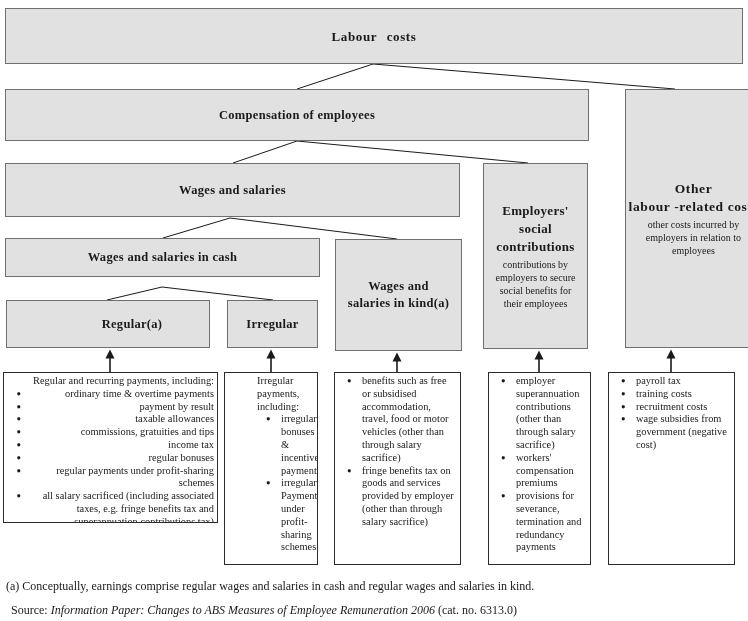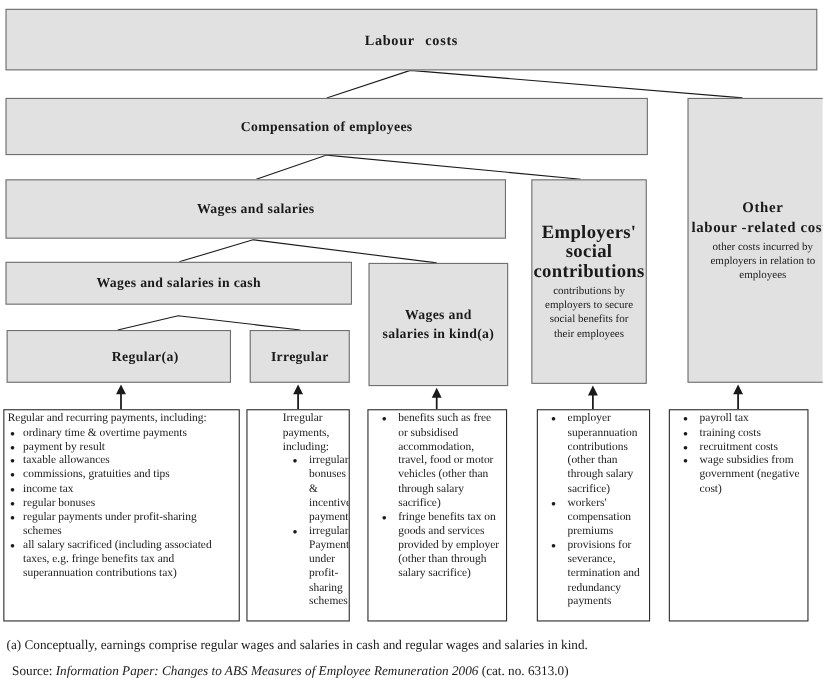--- a/index.html
+++ b/index.html
@@ -45,21 +45,21 @@
     z-index: 2;
   }
   .node-label {
     font-weight: bold;
     font-size: 12.5px;
     line-height: 17px;
     white-space: pre-line;
     letter-spacing: 0.3px;
   }
   .node-label.xl { font-size: 13px; letter-spacing: 0.6px; word-spacing: 6px; }
-  .node-label.multi { font-size: 17px; line-height: 18px; }
+  .node-label.multi { font-size: 13px; line-height: 18px; }
   .node-label.other-title { font-size: 13.5px; line-height: 18px; letter-spacing: 0.6px; }
   .node-desc {
     font-size: 10px;
     line-height: 13px;
     white-space: pre-line;
     margin-top: 2px;
     font-weight: normal;
   }
   .detail {
     position: absolute;
@@ -164,21 +164,21 @@
   </div>
 
   <div class="node" style="left:605px; top:89px; width:137px; height:259px;margin-left:20px;">
     <div class="node-label other-title">Other
 labour -related costs</div>
     <div class="node-desc">other costs incurred by
 employers in relation to
 employees</div>
   </div>
 
-  <div class="detail" style="left:3px; top:372px; width:215px; height:193px;">
+  <div class="detail" style="left:3px; top:372px; width:215px; height:151px;text-align:right;">
     <div class="detail-header">Regular and recurring payments, including:</div>
     <div class="bullet-list">
         <div class="bullet-item">
           <span class="bullet-dot">●</span>
           <span class="bullet-text">ordinary time &amp; overtime payments</span>
         </div>
         <div class="bullet-item">
           <span class="bullet-dot">●</span>
           <span class="bullet-text">payment by result</span>
         </div>

